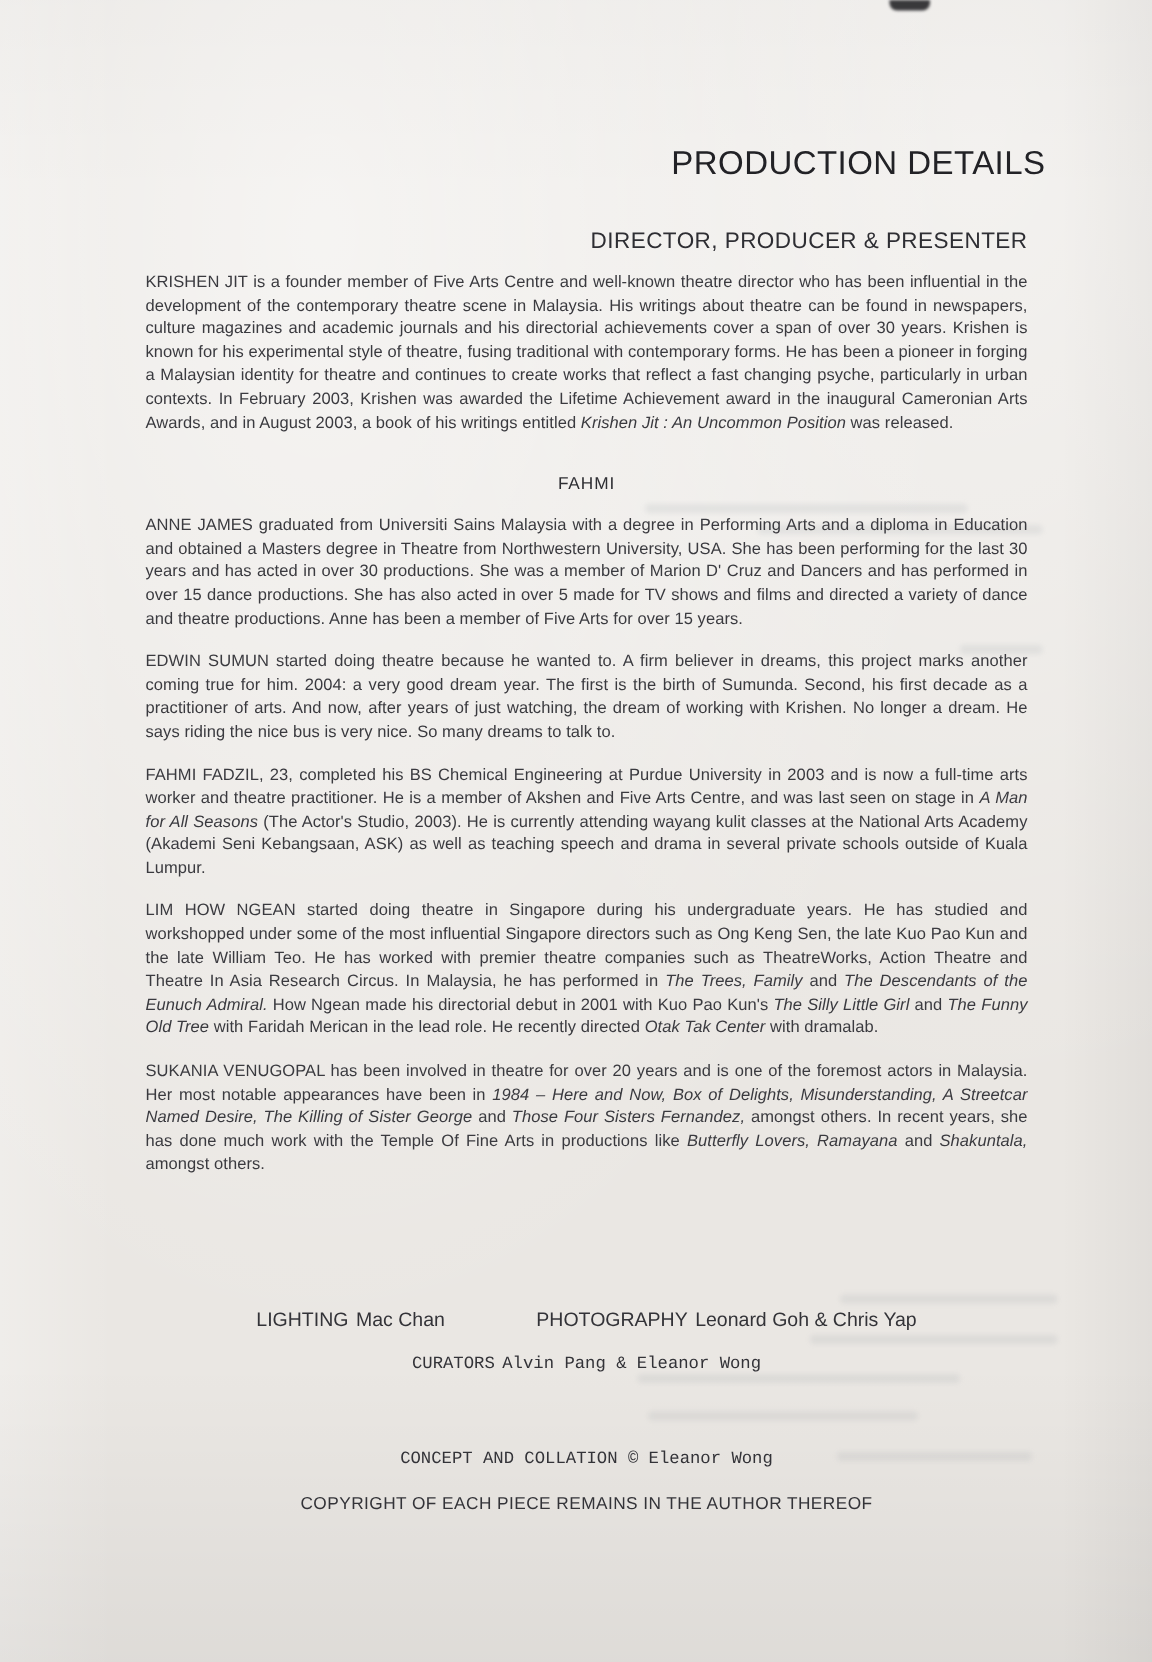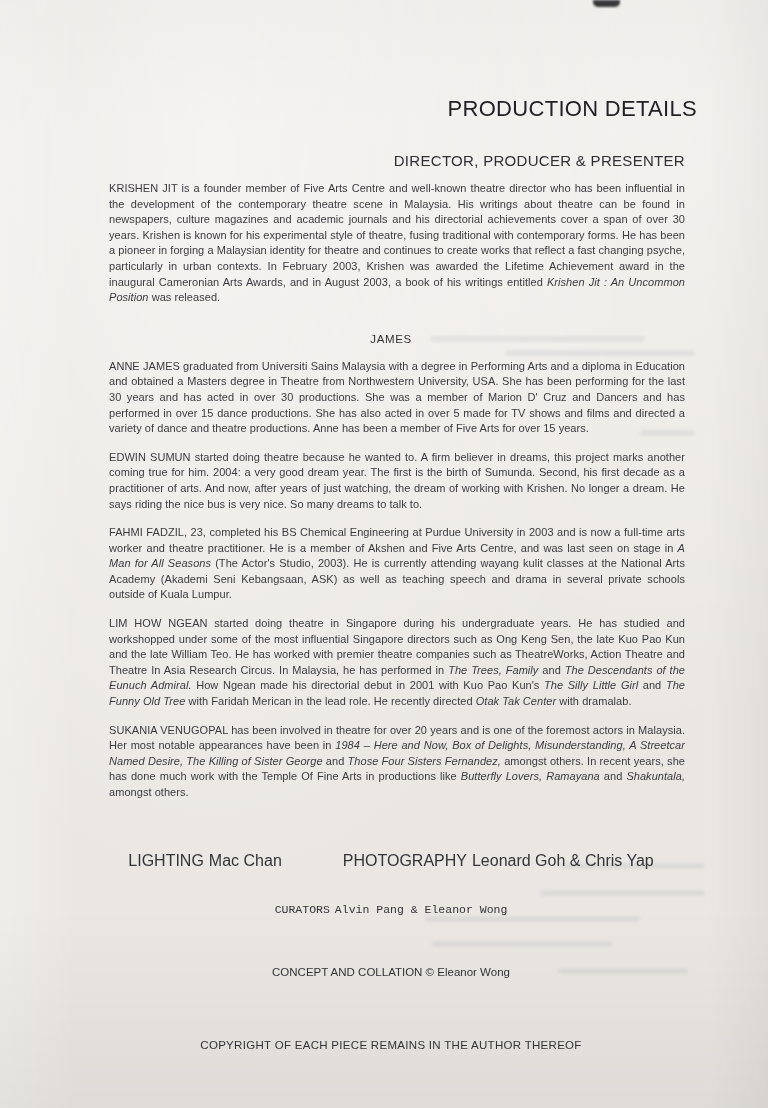--- a/index.html
+++ b/index.html
@@ -24,43 +24,43 @@
   .director-heading {
     position:absolute; top:152px; left:97px; width:588px;
     text-align:right; font-size:15px; letter-spacing:0.3px; color:#2e2e33;
   }
   .content {
     position:absolute; top:181px; left:97px; width:588px;
     color:#3a3a3f;
   }
   .bio {
     font-size:11px; line-height:15.6px; text-align:justify;
-    margin:0 0 13px 12px; letter-spacing:0.05px;
+    margin:0 0 13px 0; letter-spacing:0.05px;
   }
   .cast-heading {
     text-align:center; font-size:11.5px; letter-spacing:0.6px;
     color:#2e2e33; margin:27px 0 14px 0;
   }
   .credits-row1 {
-    position:absolute; top:852px; left:97px; width:588px;
+    position:absolute; top:872px; left:97px; width:588px;
     display:flex; justify-content:center; gap:61px;
-    font-size:16px; color:#333338;
+    font-size:13px; color:#333338;
   }
   .credits-row2 {
     position:absolute; top:903px; left:97px; width:588px;
     display:flex; justify-content:center;
     font-size:11.5px; color:#333338;font-family:Liberation Mono, monospace;
   }
   .credit-pair .lbl { margin-right:5px; }
   .footer-line1 {
     position:absolute; top:966px; left:97px; width:588px;
-    text-align:center; font-size:11.5px; color:#333338;
+    text-align:center; font-size:11.5px; color:#333338;font-family:Liberation Mono, monospace;
   }
   .footer-line2 {
-    position:absolute; top:1039px; left:97px; width:588px;
+    position:absolute; top:997px; left:97px; width:588px;
     text-align:center; font-size:11.5px; color:#333338; letter-spacing:0.3px;
   }
   .smudge {
     position:absolute; top:0; left:593px; width:27px; height:7px;
     background:rgba(25,25,28,0.85); border-radius:0 0 5px 5px; filter:blur(1px);
   }
   .ghost {
     position:absolute; height:6px; border-radius:3px;
     background:rgba(145,148,158,0.14); filter:blur(1.6px);
   }
@@ -80,21 +80,21 @@
 <div class="ghost" style="top:941px;left:432px;width:180px;"></div>
 <div class="ghost" style="top:968px;left:558px;width:130px;"></div>
 
 <div class="page-title">PRODUCTION DETAILS</div>
 
 <div class="director-heading">DIRECTOR, PRODUCER &amp; PRESENTER</div>
 
 <div class="content">
   <p class="bio"><span>KRISHEN JIT is a founder member of Five Arts Centre and well-known theatre director who has been influential in the development of the contemporary theatre scene in Malaysia. His writings about theatre can be found in newspapers, culture magazines and academic journals and his directorial achievements cover a span of over 30 years. Krishen is known for his experimental style of theatre, fusing traditional with contemporary forms. He has been a pioneer in forging a Malaysian identity for theatre and continues to create works that reflect a fast changing psyche, particularly in urban contexts. In February 2003, Krishen was awarded the Lifetime Achievement award in the inaugural Cameronian Arts Awards, and in August 2003, a book of his writings entitled </span><span style="font-style: italic;">Krishen Jit : An Uncommon Position</span><span> was released.</span></p>
 
-  <div class="cast-heading">JAMES</div>
+  <div class="cast-heading">FAHMI</div>
 
   <p class="bio"><span>ANNE JAMES graduated from Universiti Sains Malaysia with a degree in Performing Arts and a diploma in Education and obtained a Masters degree in Theatre from Northwestern University, USA. She has been performing for the last 30 years and has acted in over 30 productions. She was a member of Marion D' Cruz and Dancers and has performed in over 15 dance productions. She has also acted in over 5 made for TV shows and films and directed a variety of dance and theatre productions. Anne has been a member of Five Arts for over 15 years.</span></p>
   <p class="bio"><span>EDWIN SUMUN started doing theatre because he wanted to. A firm believer in dreams, this project marks another coming true for him. 2004: a very good dream year. The first is the birth of Sumunda. Second, his first decade as a practitioner of arts. And now, after years of just watching, the dream of working with Krishen. No longer a dream. He says riding the nice bus is very nice. So many dreams to talk to.</span></p>
   <p class="bio"><span>FAHMI FADZIL, 23, completed his BS Chemical Engineering at Purdue University in 2003 and is now a full-time arts worker and theatre practitioner. He is a member of Akshen and Five Arts Centre, and was last seen on stage in </span><span style="font-style: italic;">A Man for All Seasons</span><span> (The Actor's Studio, 2003). He is currently attending wayang kulit classes at the National Arts Academy (Akademi Seni Kebangsaan, ASK) as well as teaching speech and drama in several private schools outside of Kuala Lumpur.</span></p>
   <p class="bio"><span>LIM HOW NGEAN started doing theatre in Singapore during his undergraduate years. He has studied and workshopped under some of the most influential Singapore directors such as Ong Keng Sen, the late Kuo Pao Kun and the late William Teo. He has worked with premier theatre companies such as TheatreWorks, Action Theatre and Theatre In Asia Research Circus. In Malaysia, he has performed in </span><span style="font-style: italic;">The Trees, Family</span><span> and </span><span style="font-style: italic;">The Descendants of the Eunuch Admiral.</span><span> How Ngean made his directorial debut in 2001 with Kuo Pao Kun's </span><span style="font-style: italic;">The Silly Little Girl</span><span> and </span><span style="font-style: italic;">The Funny Old Tree</span><span> with Faridah Merican in the lead role. He recently directed </span><span style="font-style: italic;">Otak Tak Center</span><span> with dramalab.</span></p>
   <p class="bio"><span>SUKANIA VENUGOPAL has been involved in theatre for over 20 years and is one of the foremost actors in Malaysia. Her most notable appearances have been in </span><span style="font-style: italic;">1984 – Here and Now, Box of Delights, Misunderstanding, A Streetcar Named Desire, The Killing of Sister George</span><span> and </span><span style="font-style: italic;">Those Four Sisters Fernandez,</span><span> amongst others. In recent years, she has done much work with the Temple Of Fine Arts in productions like </span><span style="font-style: italic;">Butterfly Lovers, Ramayana</span><span> and </span><span style="font-style: italic;">Shakuntala,</span><span> amongst others.</span></p>
 </div>
 
 <div class="credits-row1">
   <span class="credit-pair">

